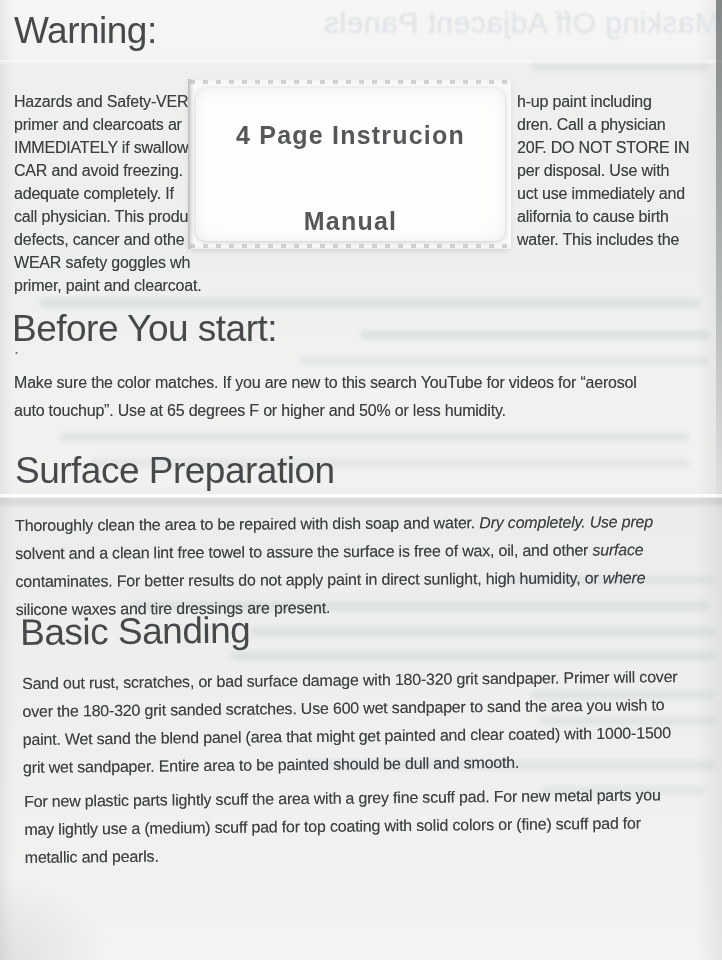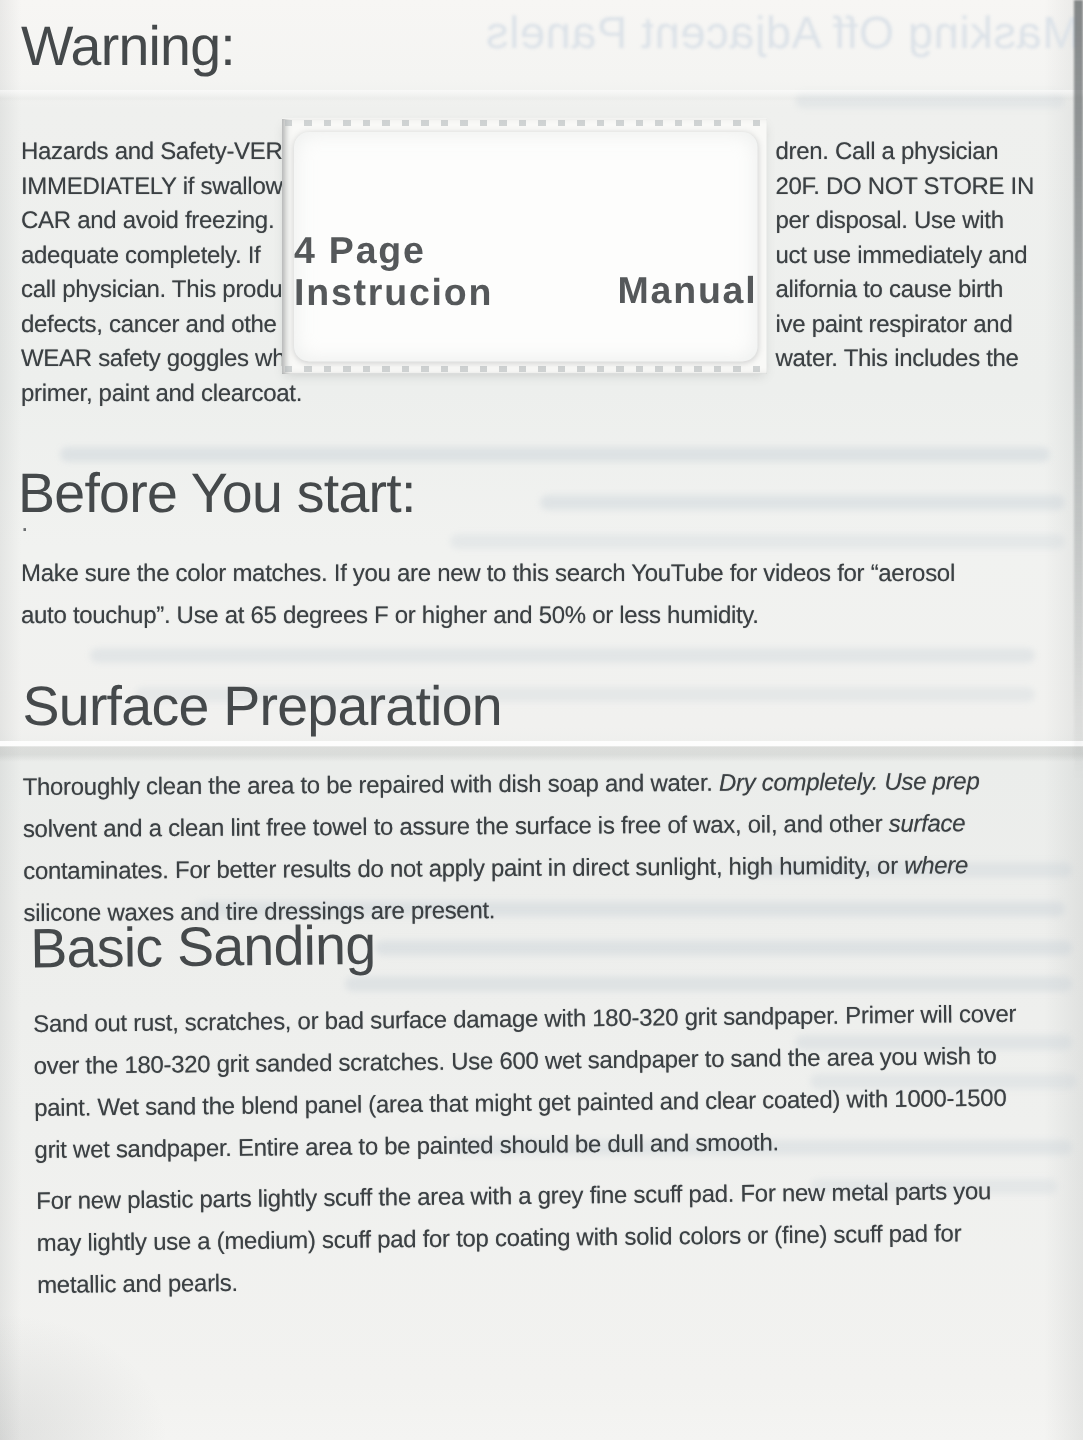--- a/index.html
+++ b/index.html
@@ -49,21 +49,21 @@
     box-shadow:inset 4px 0 4px -2px rgba(95,100,102,.5), 0 3px 7px -2px rgba(80,85,87,.22);
   }
   .strip::before,.strip::after{
     content:"";position:absolute;left:2px;right:2px;height:4px;opacity:.55;
     background:repeating-linear-gradient(90deg,#aeb4b6 0 5px,transparent 5px 13px);
   }
   .strip::before{top:1px;} .strip::after{bottom:1px;}
   .label{
     position:absolute;left:196px;top:88px;width:309px;height:153px;background:#fdfdfc;border-radius:10px;
     box-shadow:0 1px 4px rgba(90,95,97,.28), inset 0 0 14px rgba(210,214,216,.4);
-    display:flex;flex-direction:row;align-items:center;box-sizing:border-box;padding-top:33px;
+    display:flex;flex-direction:column;align-items:center;box-sizing:border-box;padding-top:33px;gap:33px;
   }
   .label .l{font-size:25px;font-weight:700;color:#55585a;letter-spacing:1.2px;line-height:28px;}
   .label .l + .l{margin-top:25px;}
   .stray{position:absolute;left:14px;top:338px;font-size:18px;color:#6b6e70;}
 </style>
 </head>
 <body>
 
 <div class="paper">
 
@@ -85,36 +85,37 @@
     <div class="bleed" style="left:300px;top:760px;width:415px;opacity:.34"></div>
     <div class="bleed" style="left:540px;top:786px;width:165px;opacity:.28"></div>
   </div>
 
   <div class="seam-top"></div>
 
   <div class="h1" style="left:14px;top:10px">Warning:</div>
 
   <div class="para lh23" style="left:14px;top:90px">
       <div class="ln"><span>Hazards and Safety-VERY</span></div>
+      <div class="ln"><span>primer and clearcoats ar</span></div>
       <div class="ln"><span>IMMEDIATELY if swallow</span></div>
       <div class="ln"><span>CAR and avoid freezing.</span></div>
       <div class="ln"><span>adequate completely. If</span></div>
       <div class="ln"><span>call physician. This produ</span></div>
       <div class="ln"><span>defects, cancer and othe</span></div>
       <div class="ln"><span>WEAR safety goggles wh</span></div>
       <div class="ln"><span>primer, paint and clearcoat.</span></div>
     </div>
 
   <div class="para lh23" style="left:517px;top:90px">
+      <div class="ln"><span>h-up paint including</span></div>
       <div class="ln"><span>dren. Call a physician</span></div>
       <div class="ln"><span>20F. DO NOT STORE IN</span></div>
       <div class="ln"><span>per disposal. Use with</span></div>
       <div class="ln"><span>uct use immediately and</span></div>
       <div class="ln"><span>alifornia to cause birth</span></div>
-      <div class="ln"><span>ive paint respirator and</span></div>
       <div class="ln"><span>water. This includes the</span></div>
     </div>
 
   <div class="strip"></div>
   <div class="label">
     <div class="l">4 Page Instrucion</div>
     <div class="l">Manual</div>
   </div>
 
   <div class="h1" style="left:12px;top:308px">Before You start:</div>

